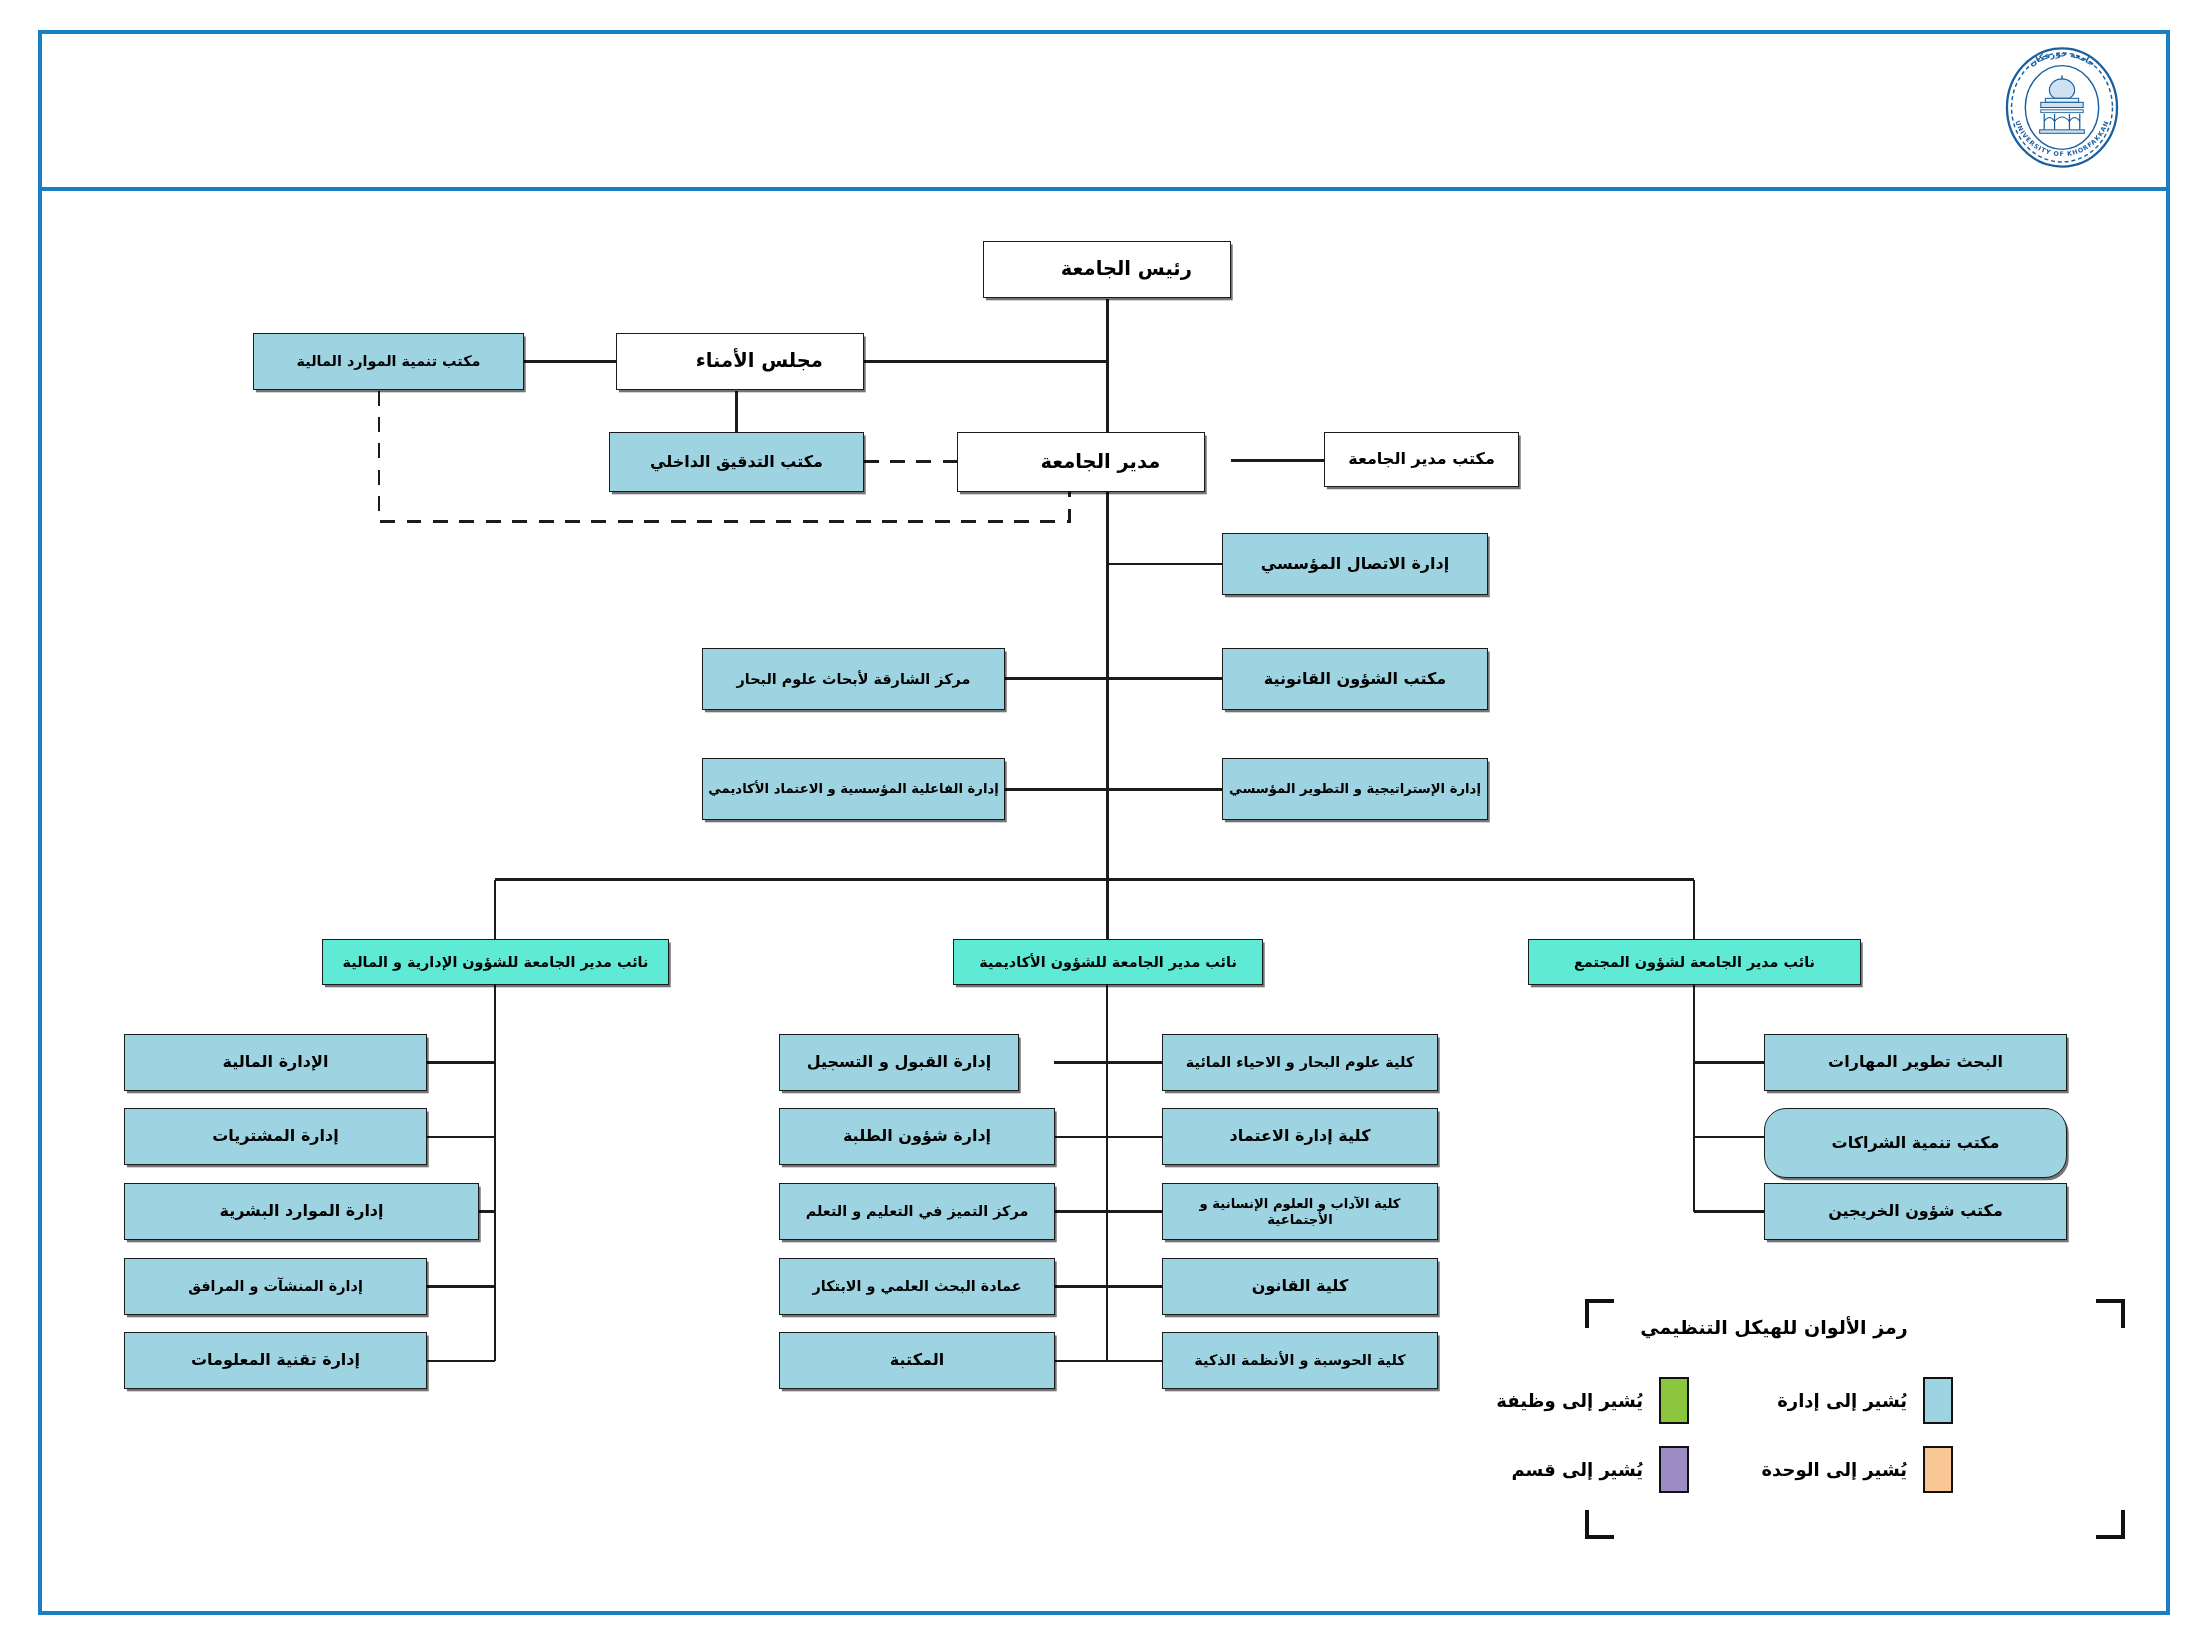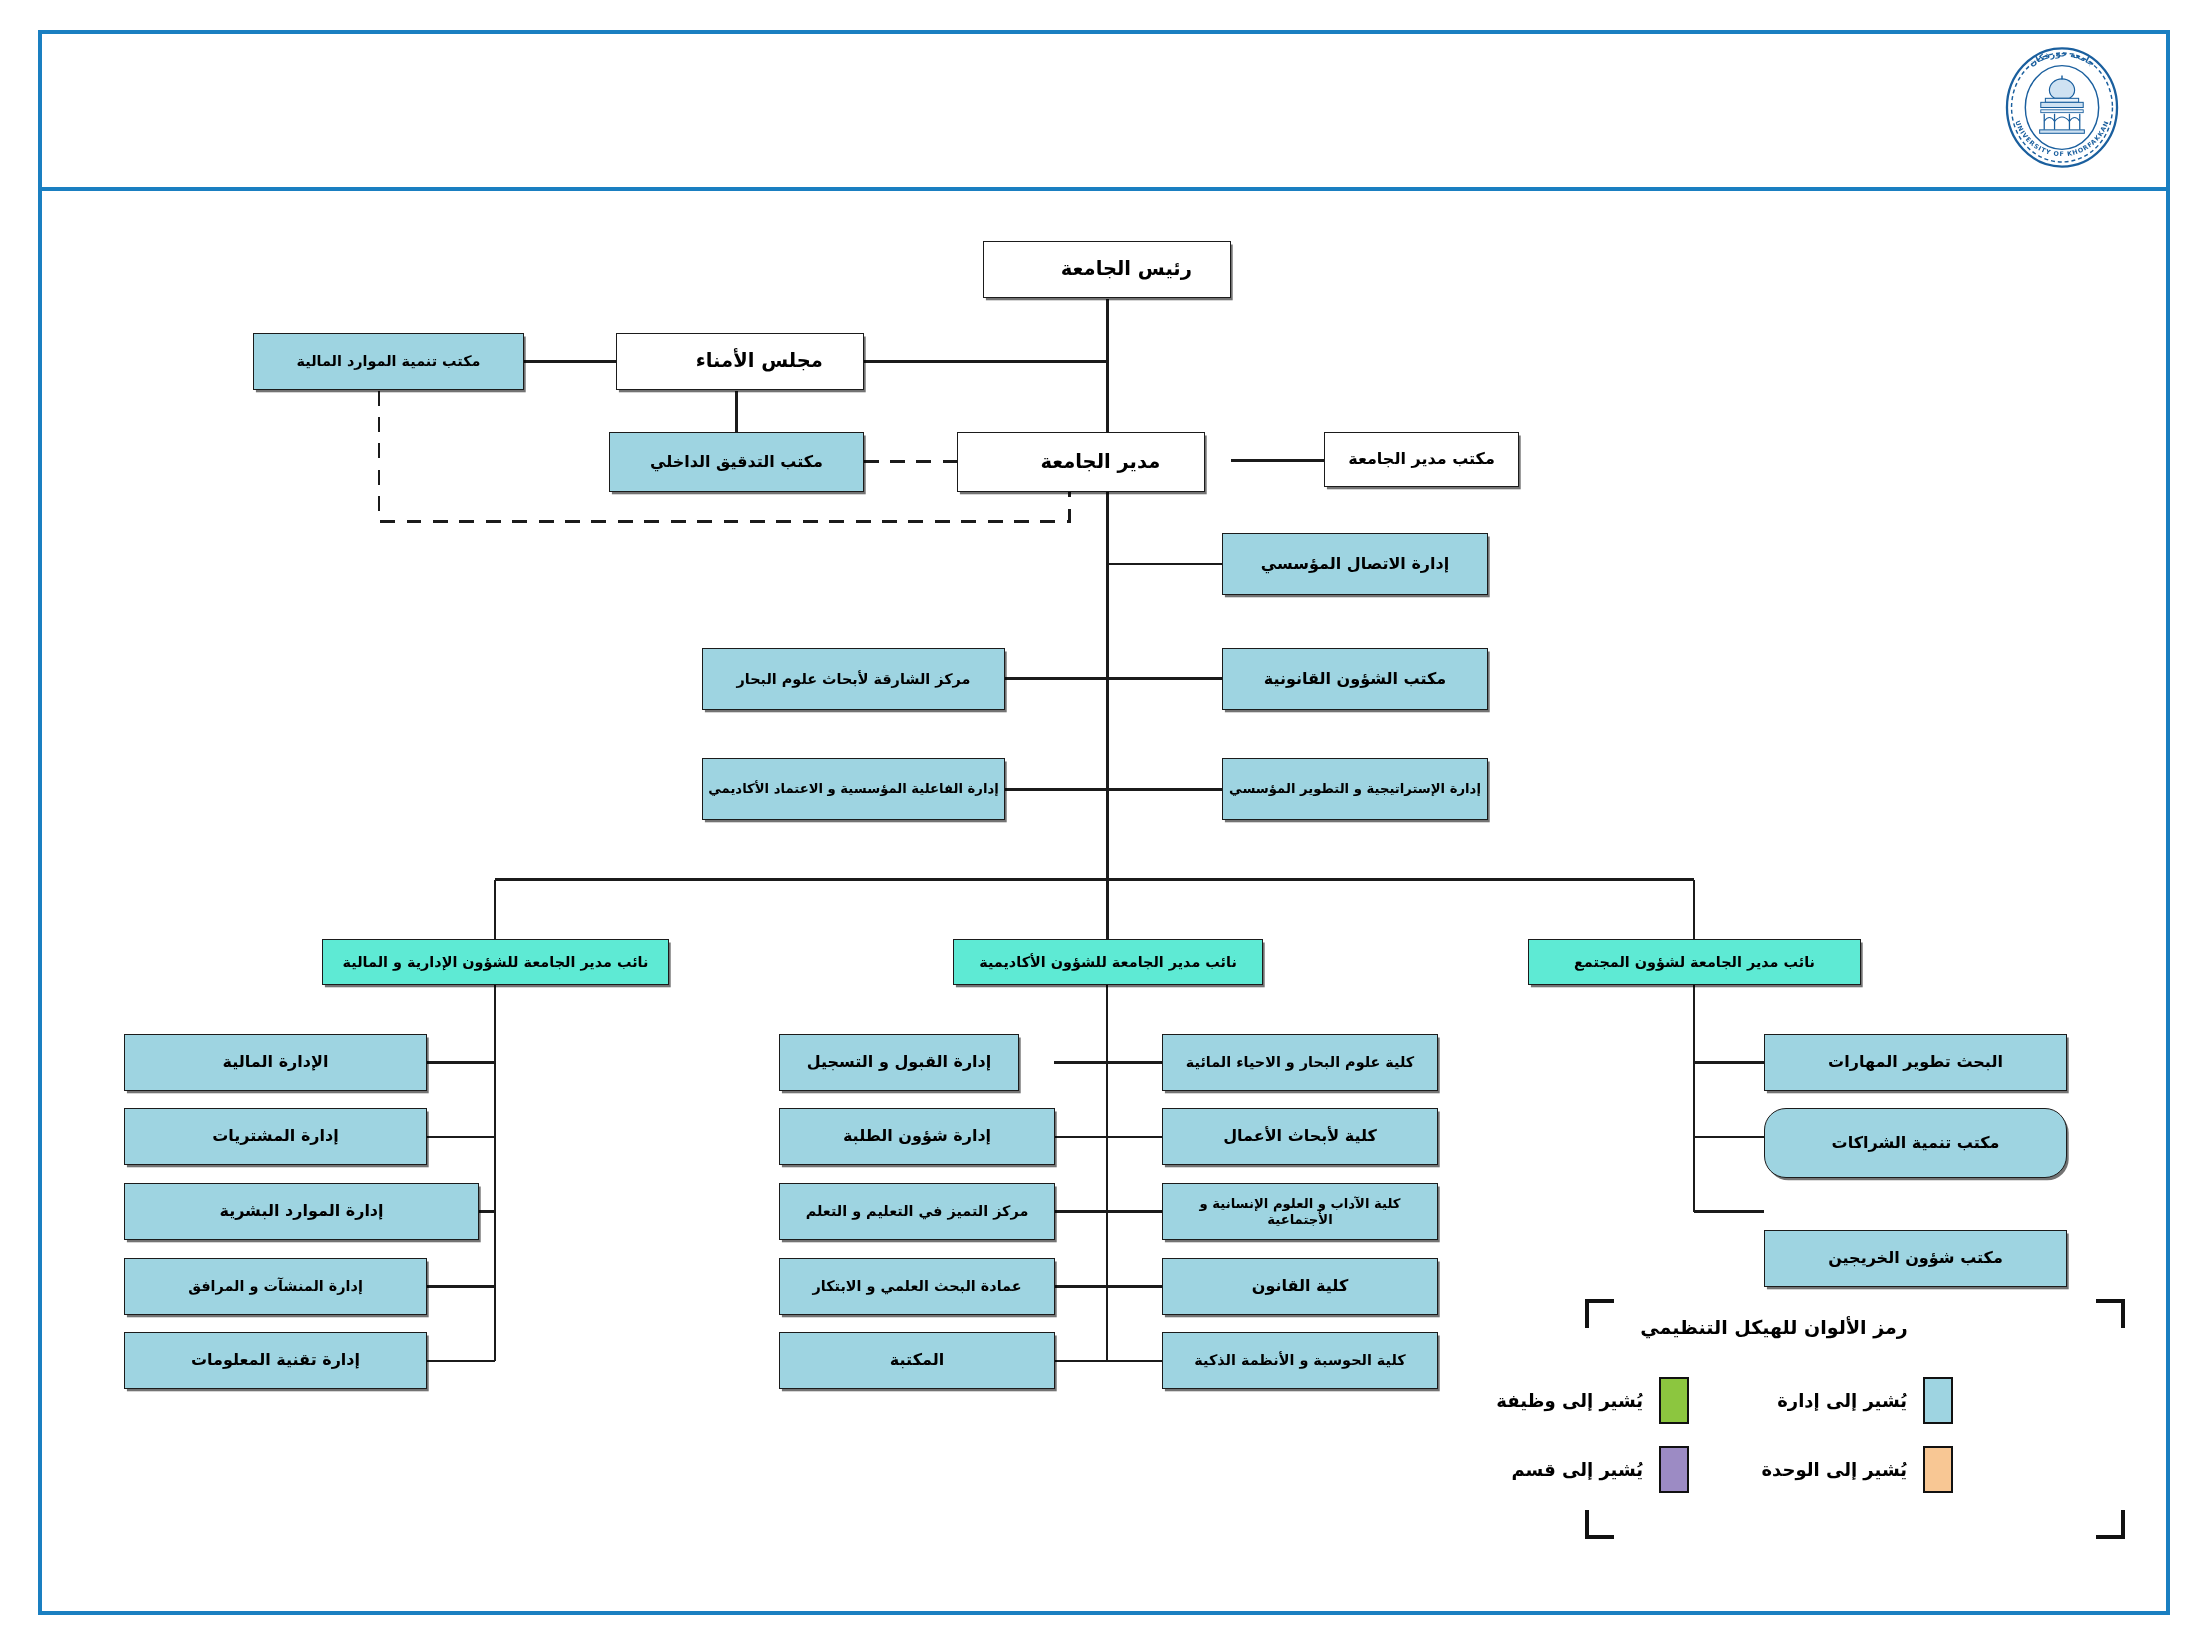--- a/index.html
+++ b/index.html
@@ -169,27 +169,27 @@
     <div class="node blue n-md" style="left: 124px; top: 1108px; width: 303px; height: 57px;">إدارة المشتريات</div>
     <div class="node blue n-md" style="left: 124px; top: 1183px; width: 355px; height: 57px;">إدارة الموارد البشرية</div>
     <div class="node blue n-sm" style="left: 124px; top: 1258px; width: 303px; height: 57px;">إدارة المنشآت و المرافق</div>
     <div class="node blue n-md" style="left: 124px; top: 1332px; width: 303px; height: 57px;">إدارة تقنية المعلومات</div>
     <div class="node blue n-md" style="left: 779px; top: 1034px; width: 240px; height: 57px;">إدارة القبول و التسجيل</div>
     <div class="node blue n-md" style="left: 779px; top: 1108px; width: 276px; height: 57px;">إدارة شؤون الطلبة</div>
     <div class="node blue n-sm" style="left: 779px; top: 1183px; width: 276px; height: 57px;">مركز التميز في التعليم و التعلم</div>
     <div class="node blue n-sm" style="left: 779px; top: 1258px; width: 276px; height: 57px;">عمادة البحث العلمي و الابتكار</div>
     <div class="node blue n-md" style="left: 779px; top: 1332px; width: 276px; height: 57px;">المكتبة</div>
     <div class="node blue n-sm" style="left: 1162px; top: 1034px; width: 276px; height: 57px;">كلية علوم البحار و الاحياء المائية</div>
-    <div class="node blue n-md" style="left: 1162px; top: 1108px; width: 276px; height: 57px;">كلية لأبحاث الأعمال</div>
+    <div class="node blue n-md" style="left: 1162px; top: 1108px; width: 276px; height: 57px;">كلية إدارة الاعتماد</div>
     <div class="node blue n-xs" style="left: 1162px; top: 1183px; width: 276px; height: 57px;">كلية الآداب و العلوم الإنسانية و الأجتماعية</div>
     <div class="node blue n-md" style="left: 1162px; top: 1258px; width: 276px; height: 57px;">كلية القانون</div>
     <div class="node blue n-sm" style="left: 1162px; top: 1332px; width: 276px; height: 57px;">كلية الحوسبة و الأنظمة الذكية</div>
     <div class="node blue n-md" style="left: 1764px; top: 1034px; width: 303px; height: 57px;">البحث تطوير المهارات</div>
     <div class="node blue n-md" style="left: 1764px; top: 1108px; width: 303px; height: 70px; border-radius: 22px;">مكتب تنمية الشراكات</div>
-    <div class="node blue n-md" style="left: 1764px; top: 1183px; width: 303px; height: 57px; margin-top: 47px;">مكتب شؤون الخريجين</div>
+    <div class="node blue n-md" style="left: 1764px; top: 1183px; width: 303px; height: 57px;">مكتب شؤون الخريجين</div>
   </div>
 
 <div id="legend">
   <span class="corner tl"></span>
   <span class="corner tr"></span>
   <span class="corner bl"></span>
   <span class="corner br"></span>
 
   <div id="legend-title">رمز الألوان للهيكل التنظيمي</div>
 

